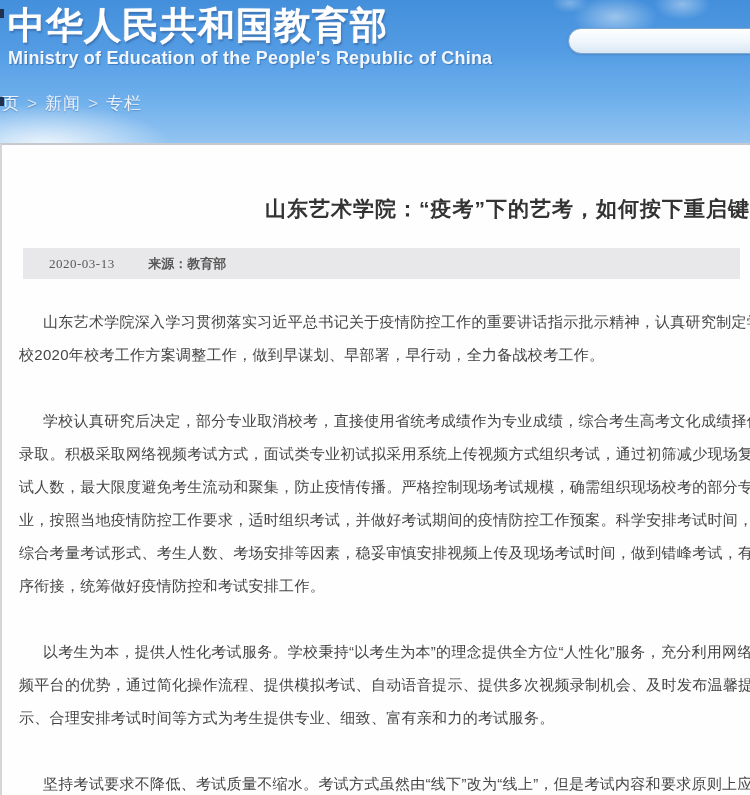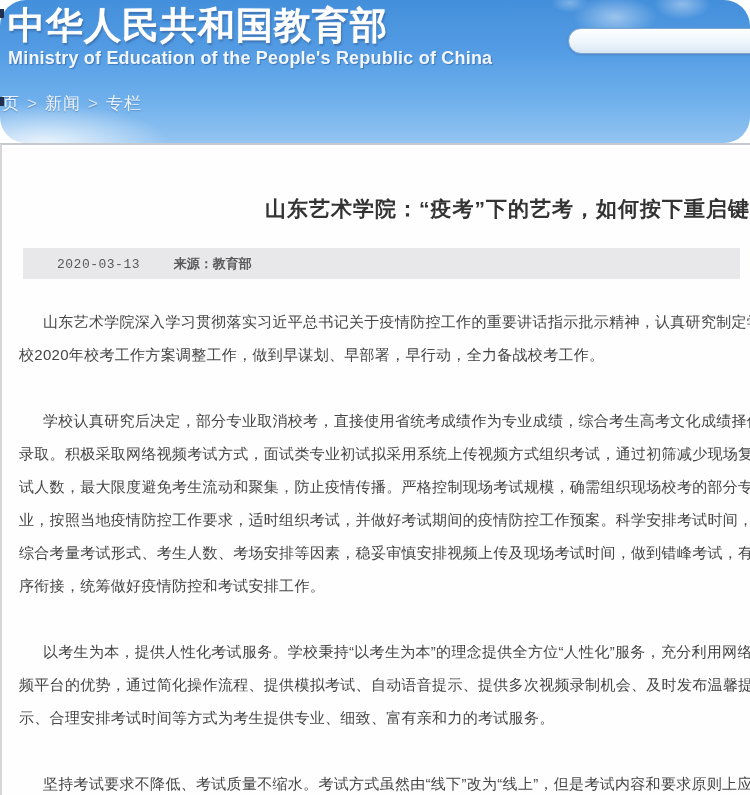--- a/index.html
+++ b/index.html
@@ -8,21 +8,20 @@
 
   
   .site-header {
     position:relative; width:750px; height:143px;
     background:
       radial-gradient(ellipse 180px 60px at 6% 102%, rgba(255,255,255,.85) 0%, rgba(255,255,255,0) 70%),
       radial-gradient(ellipse 60px 30px at 82% 12%, rgba(255,255,255,.45) 0%, rgba(255,255,255,0) 70%),
       radial-gradient(ellipse 40px 22px at 91% 3%, rgba(255,255,255,.4) 0%, rgba(255,255,255,0) 70%),
       radial-gradient(ellipse 26px 14px at 76% 2%, rgba(255,255,255,.3) 0%, rgba(255,255,255,0) 70%),
       linear-gradient(180deg, #448fdb 0%, #539ce4 35%, #6fb0ec 70%, #93c4f1 100%);
-    border-radius: 26px;
   }
   .brand { position:absolute; left:8px; top:6px; color:#fff; }
   .brand-zh {
     font-size:37px; font-weight:bold; letter-spacing:1px; line-height:40px;
     color:#ffffff; text-shadow:1px 2px 2px rgba(40,80,140,.55), 0 0 1px #fff;
   }
   .brand-en {
     font-size:18px; font-weight:bold; letter-spacing:.2px; margin-top:2px;
     color:#f2f7fd; text-shadow:1px 1px 1px rgba(40,80,140,.5);
   }
@@ -55,21 +54,21 @@
   }
   .article-title {
     margin-top:50px; text-align:right;
     font-size:21px; font-weight:bold; color:#333; letter-spacing:1px;
   }
   .meta-bar {
     margin:25px 10px 0 21px; height:31px; line-height:31px;
     background:#e8e8ea; padding-left:26px;
     font-size:13px; color:#585858;
   }
-  .meta-bar .date { font-family:Liberation Mono, monospace; letter-spacing:.5px;margin-left:8px; }
+  .meta-bar .date { font-family:Liberation Serif, serif; letter-spacing:.5px; }
   .meta-bar .src { margin-left:30px;font-weight:bold; }
   .article-body {
     width:766px; padding:26px 0 0 17px;
     font-size:15px; line-height:33px; color:#454545; letter-spacing:.3px;
   }
   .article-body p { text-indent:24px; margin-bottom:33px; }
 </style>
 </head>
 <body>
 

